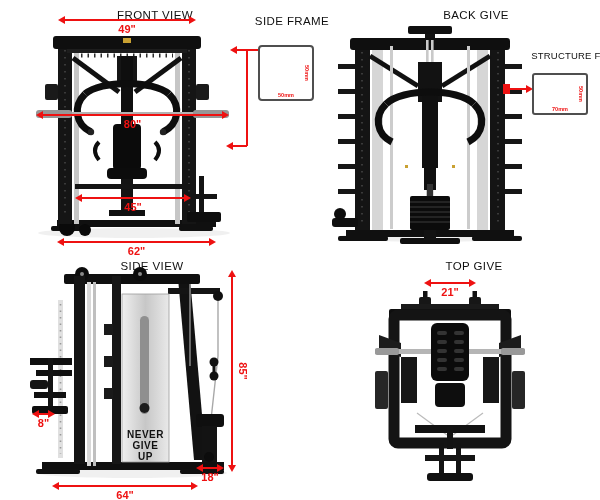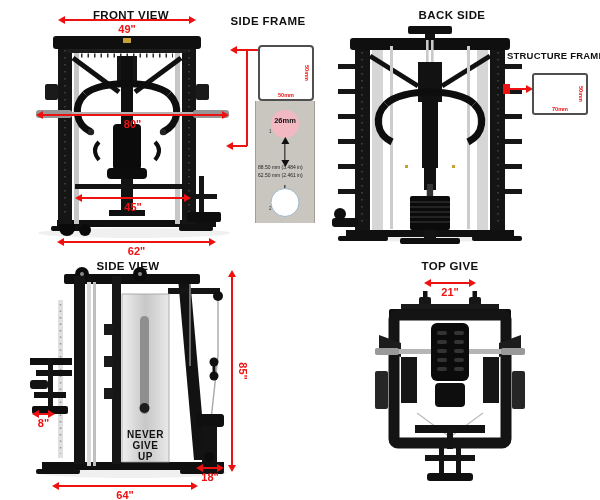--- a/index.html
+++ b/index.html
@@ -1,20 +1,20 @@
 <!DOCTYPE html>
 <html><head>
 <meta charset="utf-8">
 <style>
   :root{ --red:#ee1111; --ink:#141414; }
   html,body{margin:0;padding:0;background:#fff;}
   .stage{position:relative;width:600px;height:500px;background:#ffffff;overflow:hidden;
          font-family:"Liberation Sans", sans-serif;}
-  .vtitle{position:absolute;transform:translateX(-50%);font-weight:bold;color:#101010;
-          font-size:11.5px;letter-spacing:.4px;white-space:nowrap;}
+  .vtitle{position:absolute;transform:translateX(-50%);font-weight:normal;color:#101010;
+          font-size:11.5px;letter-spacing:.4px;white-space:nowrap;margin-left:24px;}
   .vtitle.small{font-size:9.5px;letter-spacing:.2px;}
   
   .dimh{position:absolute;height:9px;}
   .dimh .ln{position:absolute;left:5px;right:5px;top:3px;height:1.6px;background:var(--red);}
   .ah{position:absolute;width:0;height:0;}
   .dimh .ahl{left:0;top:0;border-top:4px solid transparent;border-bottom:4px solid transparent;border-right:7px solid var(--red);}
   .dimh .ahr{right:0;top:0;border-top:4px solid transparent;border-bottom:4px solid transparent;border-left:7px solid var(--red);}
   .dlab{position:absolute;left:50%;transform:translateX(-50%);top:7px;color:var(--red);
         font-weight:bold;font-size:11px;white-space:nowrap;}
   
@@ -50,21 +50,21 @@
   svg{position:absolute;}
   .brand{font-weight:bold;letter-spacing:.5px;}
 </style>
 </head>
 <body>
 
 <div class="stage">
 
   <div class="vtitle" style="left:131px;top:9px;">FRONT VIEW</div>
   <div class="vtitle" style="left:268px;top:15px;">SIDE FRAME</div>
-  <div class="vtitle" style="left:452px;top:9px;">BACK SIDE</div>
+  <div class="vtitle" style="left:452px;top:9px;">BACK GIVE</div>
   <div class="vtitle small" style="left:556px;top:50px;">STRUCTURE FRAME</div>
   <div class="vtitle" style="left:128px;top:260px;">SIDE VIEW</div>
   <div class="vtitle" style="left:450px;top:260px;">TOP GIVE</div>
 
   <svg style="left:33px;top:26px;" width="202" height="214" viewBox="0 0 202 214">
     <ellipse cx="101" cy="207" rx="96" ry="5" fill="#000" opacity="0.06"></ellipse>
     <rect x="24" y="194" width="159" height="7" fill="#101010"></rect>
     <rect x="18" y="200" width="34" height="5" rx="2" fill="#101010"></rect>
     <rect x="146" y="200" width="34" height="5" rx="2" fill="#101010"></rect>
     <circle cx="34" cy="202" r="8" fill="#0a0a0a"></circle>
@@ -134,36 +134,20 @@
   <div class="rline" style="left:236px;top:49px;width:22px;height:1.5px;"></div>
   <div class="rahl" style="left:230px;top:46px;"></div>
   <div class="rline" style="left:232px;top:145px;width:15px;height:1.5px;"></div>
   <div class="rahl" style="left:226px;top:142px;"></div>
 
   <div class="tube" style="left:258px;top:45px;width:52px;height:52px;">
     <span class="wlab">50mm</span>
     <span class="hlab">50mm</span>
   </div>
 
-  <div class="panel" style="left:255px;top:101px;width:58px;height:122px;">
-    <div class="hole1"></div>
-    <div class="holelab">26mm</div>
-    <span class="mk" style="left:13px;top:28px;">1</span>
-    <div class="varr" style="top:42px;height:18px;">
-        <div class="au"></div>
-        <div class="ad"></div>
-      </div>
-    <div class="mtext" style="top:63px;">88.50 mm (3.484 in)</div>
-    <div class="mtext" style="top:71px;">62.50 mm (2.461 in)</div>
-    <div class="varr" style="top:84px;height:18px;">
-        <div class="ad"></div>
-      </div>
-    <div class="hole2"></div>
-    <span class="mk" style="left:13px;bottom:12px;">2</span>
-  </div>
 
   <svg style="left:330px;top:26px;" width="200" height="218" viewBox="0 0 200 218">
     <ellipse cx="100" cy="211" rx="92" ry="5" fill="#000" opacity="0.06"></ellipse>
     <rect x="78" y="0" width="44" height="8" rx="2" fill="#101010"></rect>
     <rect x="95" y="8" width="10" height="8" fill="#131313"></rect>
     <rect x="42" y="24" width="11" height="180" fill="#d6d6d6"></rect>
     <rect x="147" y="24" width="11" height="180" fill="#d6d6d6"></rect>
     <rect x="8" y="38" width="20" height="5" fill="#161616"></rect>
       <rect x="8" y="63" width="20" height="5" fill="#161616"></rect>
     <rect x="8" y="88" width="20" height="5" fill="#161616"></rect>

